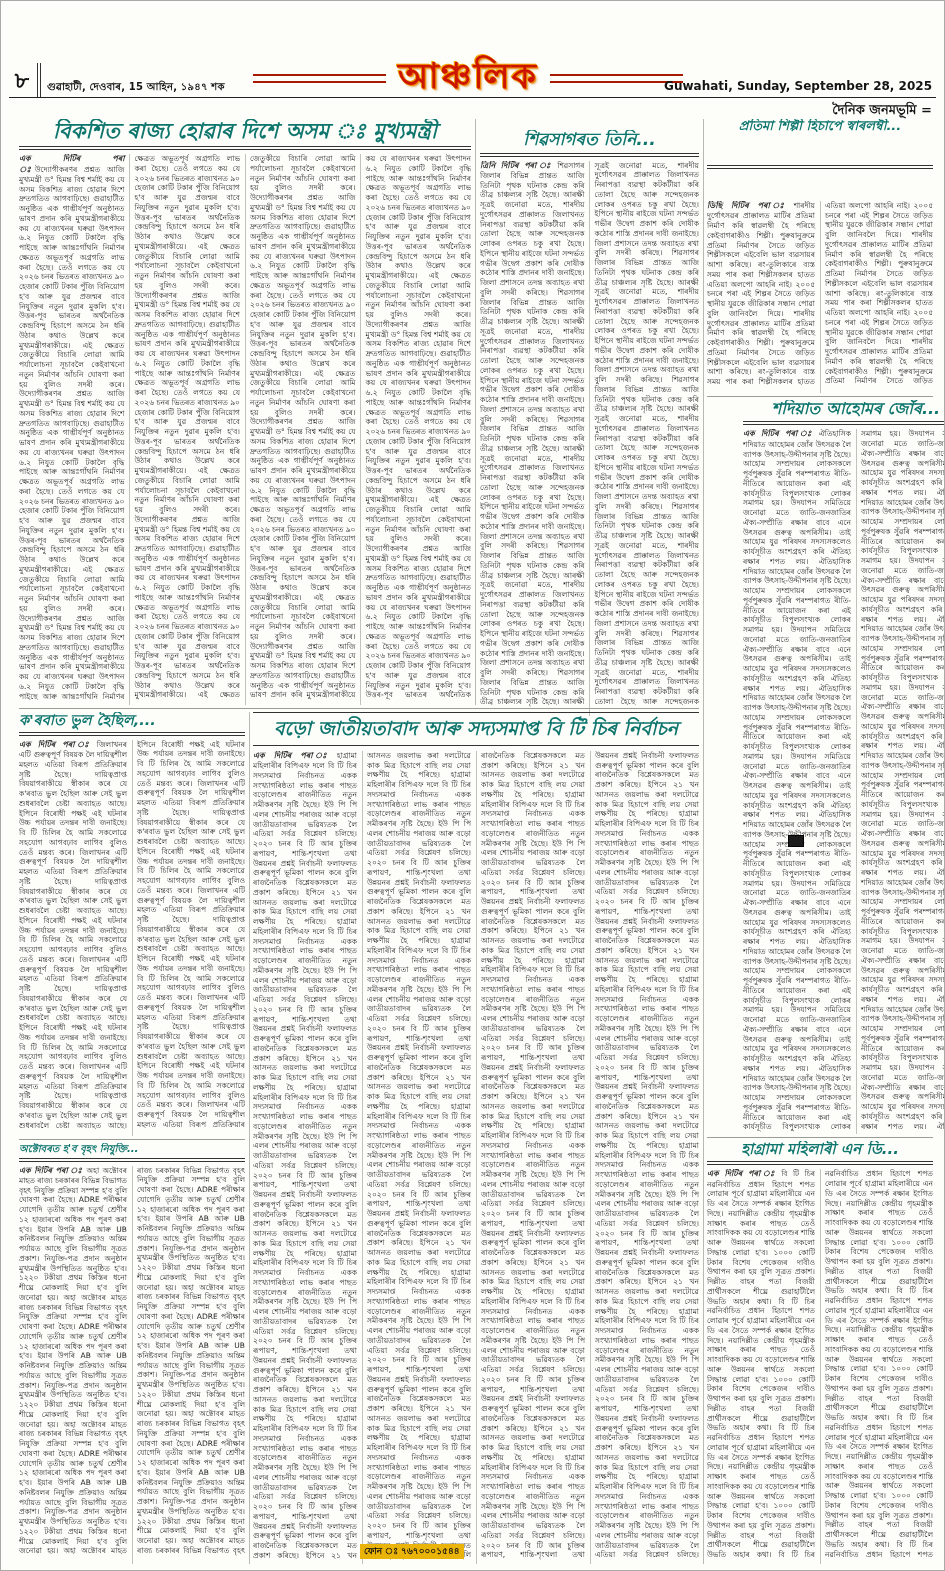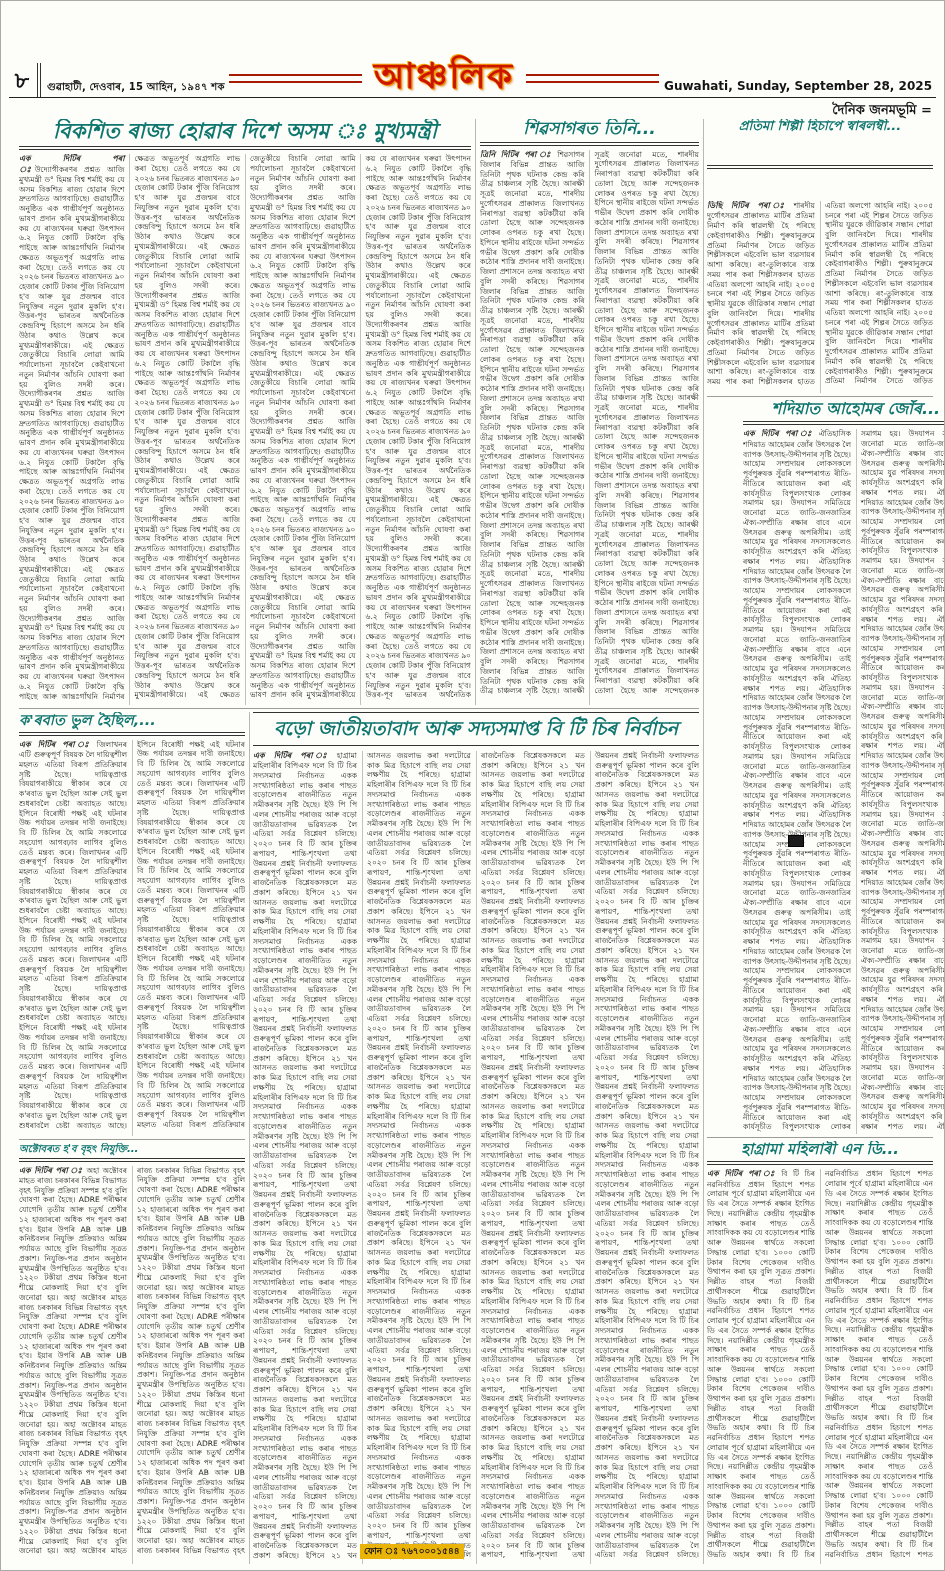--- a/index.html
+++ b/index.html
@@ -21,21 +21,21 @@
   }
   .pageno-rule {
     position: absolute; left: 36px; top: 62px; height: 34px; width: 4px;
     border-left: 1px solid #333; border-right: 1px solid #333;
   }
   .date-as {
     position: absolute; left: 46px; top: 78px;
     font-size: 10px; font-weight: bold; letter-spacing: .2px;
   }
   .masthead {
-    position: absolute; left: 228px; top: 56px; width: 430px; height: 42px;
+    position: absolute; left: 252px; top: 56px; width: 430px; height: 42px;
     display: flex; align-items: center; gap: 12px; justify-content: flex-end;
   }
   .mast-rule { flex: 1; height: 9px; border-top: 2px solid #a61b00; border-bottom: 2px solid #a61b00; }
   .mast-title {
     font-size: 35px; font-weight: bold; color: #cc1500; letter-spacing: 2px;
     text-shadow: 0 0 1px #ffb400, 1px 1px 0 #f08300, -1px -1px 0 #f0a300, 2px 2px 2px rgba(200,120,0,.55);
     white-space: nowrap;
   }
   .date-en {
     position: absolute; right: 12px; top: 78px;
@@ -92,21 +92,21 @@
   <div class="date-en">Guwahati, Sunday, September 28, 2025</div>
   <div class="paper-name">দৈনিক জনমভূমি =</div>
   <div class="head-rule"></div>
 
   <section class="article" style="left:18px; top:118px; width:452px; height:586px;">
     <h1 class="hl" style="font-size:21px;">বিকশিত ৰাজ্য হোৱাৰ দিশে অসম ঃ মুখ্যমন্ত্ৰী</h1>
     <div class="dbl"></div>
     <div class="body cols4"><b class="byline">এক দিটিৰ পৰা ঃ</b><span>উদ্যোগীকৰণৰ প্ৰশ্নত আজি মুখ্যমন্ত্ৰী ড° হিমন্ত বিশ্ব শৰ্মাই কয় যে অসম বিকশিত ৰাজ্য হোৱাৰ দিশে দ্ৰুতগতিত আগবাঢ়িছে। গুৱাহাটীত অনুষ্ঠিত এক গাম্ভীৰ্যপূৰ্ণ অনুষ্ঠানত ভাষণ প্ৰদান কৰি মুখ্যমন্ত্ৰীগৰাকীয়ে কয় যে ৰাজ্যখনৰ ঘৰুৱা উৎপাদন ৬.২ নিযুত কোটি টকালৈ বৃদ্ধি পাইছে আৰু আন্তঃগাঁথনি নিৰ্মাণৰ ক্ষেত্ৰত অভূতপূৰ্ব অগ্ৰগতি লাভ কৰা হৈছে। তেওঁ লগতে কয় যে ২০২৬ চনৰ ভিতৰত ৰাজ্যখনত ৯০ হেজাৰ কোটি টকাৰ পুঁজি বিনিয়োগ হ'ব আৰু যুৱ প্ৰজন্মৰ বাবে নিযুক্তিৰ নতুন দুৱাৰ মুকলি হ'ব। উত্তৰ-পূব ভাৰতৰ অৰ্থনৈতিক কেন্দ্ৰবিন্দু হিচাপে অসমে ঠন ধৰি উঠাৰ কথাও উল্লেখ কৰে মুখ্যমন্ত্ৰীগৰাকীয়ে। এই ক্ষেত্ৰত জেতুকীয়ে বিচাৰি লোৱা আমি পৰ্যালোচনা সূচাবলৈ কেইবাখনো নতুন নিৰ্মাণৰ আঁচনি ঘোষণা কৰা হয় বুলিও সদৰী কৰে। উদ্যোগীকৰণৰ প্ৰশ্নত আজি মুখ্যমন্ত্ৰী ড° হিমন্ত বিশ্ব শৰ্মাই কয় যে অসম বিকশিত ৰাজ্য হোৱাৰ দিশে দ্ৰুতগতিত আগবাঢ়িছে। গুৱাহাটীত অনুষ্ঠিত এক গাম্ভীৰ্যপূৰ্ণ অনুষ্ঠানত ভাষণ প্ৰদান কৰি মুখ্যমন্ত্ৰীগৰাকীয়ে কয় যে ৰাজ্যখনৰ ঘৰুৱা উৎপাদন ৬.২ নিযুত কোটি টকালৈ বৃদ্ধি পাইছে আৰু আন্তঃগাঁথনি নিৰ্মাণৰ ক্ষেত্ৰত অভূতপূৰ্ব অগ্ৰগতি লাভ কৰা হৈছে। তেওঁ লগতে কয় যে ২০২৬ চনৰ ভিতৰত ৰাজ্যখনত ৯০ হেজাৰ কোটি টকাৰ পুঁজি বিনিয়োগ হ'ব আৰু যুৱ প্ৰজন্মৰ বাবে নিযুক্তিৰ নতুন দুৱাৰ মুকলি হ'ব। উত্তৰ-পূব ভাৰতৰ অৰ্থনৈতিক কেন্দ্ৰবিন্দু হিচাপে অসমে ঠন ধৰি উঠাৰ কথাও উল্লেখ কৰে মুখ্যমন্ত্ৰীগৰাকীয়ে। এই ক্ষেত্ৰত জেতুকীয়ে বিচাৰি লোৱা আমি পৰ্যালোচনা সূচাবলৈ কেইবাখনো নতুন নিৰ্মাণৰ আঁচনি ঘোষণা কৰা হয় বুলিও সদৰী কৰে। উদ্যোগীকৰণৰ প্ৰশ্নত আজি মুখ্যমন্ত্ৰী ড° হিমন্ত বিশ্ব শৰ্মাই কয় যে অসম বিকশিত ৰাজ্য হোৱাৰ দিশে দ্ৰুতগতিত আগবাঢ়িছে। গুৱাহাটীত অনুষ্ঠিত এক গাম্ভীৰ্যপূৰ্ণ অনুষ্ঠানত ভাষণ প্ৰদান কৰি মুখ্যমন্ত্ৰীগৰাকীয়ে কয় যে ৰাজ্যখনৰ ঘৰুৱা উৎপাদন ৬.২ নিযুত কোটি টকালৈ বৃদ্ধি পাইছে আৰু আন্তঃগাঁথনি নিৰ্মাণৰ ক্ষেত্ৰত অভূতপূৰ্ব অগ্ৰগতি লাভ কৰা হৈছে। তেওঁ লগতে কয় যে ২০২৬ চনৰ ভিতৰত ৰাজ্যখনত ৯০ হেজাৰ কোটি টকাৰ পুঁজি বিনিয়োগ হ'ব আৰু যুৱ প্ৰজন্মৰ বাবে নিযুক্তিৰ নতুন দুৱাৰ মুকলি হ'ব। উত্তৰ-পূব ভাৰতৰ অৰ্থনৈতিক কেন্দ্ৰবিন্দু হিচাপে অসমে ঠন ধৰি উঠাৰ কথাও উল্লেখ কৰে মুখ্যমন্ত্ৰীগৰাকীয়ে। এই ক্ষেত্ৰত জেতুকীয়ে বিচাৰি লোৱা আমি পৰ্যালোচনা সূচাবলৈ কেইবাখনো নতুন নিৰ্মাণৰ আঁচনি ঘোষণা কৰা হয় বুলিও সদৰী কৰে। উদ্যোগীকৰণৰ প্ৰশ্নত আজি মুখ্যমন্ত্ৰী ড° হিমন্ত বিশ্ব শৰ্মাই কয় যে অসম বিকশিত ৰাজ্য হোৱাৰ দিশে দ্ৰুতগতিত আগবাঢ়িছে। গুৱাহাটীত অনুষ্ঠিত এক গাম্ভীৰ্যপূৰ্ণ অনুষ্ঠানত ভাষণ প্ৰদান কৰি মুখ্যমন্ত্ৰীগৰাকীয়ে কয় যে ৰাজ্যখনৰ ঘৰুৱা উৎপাদন ৬.২ নিযুত কোটি টকালৈ বৃদ্ধি পাইছে আৰু আন্তঃগাঁথনি নিৰ্মাণৰ ক্ষেত্ৰত অভূতপূৰ্ব অগ্ৰগতি লাভ কৰা হৈছে। তেওঁ লগতে কয় যে ২০২৬ চনৰ ভিতৰত ৰাজ্যখনত ৯০ হেজাৰ কোটি টকাৰ পুঁজি বিনিয়োগ হ'ব আৰু যুৱ প্ৰজন্মৰ বাবে নিযুক্তিৰ নতুন দুৱাৰ মুকলি হ'ব। উত্তৰ-পূব ভাৰতৰ অৰ্থনৈতিক কেন্দ্ৰবিন্দু হিচাপে অসমে ঠন ধৰি উঠাৰ কথাও উল্লেখ কৰে মুখ্যমন্ত্ৰীগৰাকীয়ে। এই ক্ষেত্ৰত জেতুকীয়ে বিচাৰি লোৱা আমি পৰ্যালোচনা সূচাবলৈ কেইবাখনো নতুন নিৰ্মাণৰ আঁচনি ঘোষণা কৰা হয় বুলিও সদৰী কৰে। উদ্যোগীকৰণৰ প্ৰশ্নত আজি মুখ্যমন্ত্ৰী ড° হিমন্ত বিশ্ব শৰ্মাই কয় যে অসম বিকশিত ৰাজ্য হোৱাৰ দিশে দ্ৰুতগতিত আগবাঢ়িছে। গুৱাহাটীত অনুষ্ঠিত এক গাম্ভীৰ্যপূৰ্ণ অনুষ্ঠানত ভাষণ প্ৰদান কৰি মুখ্যমন্ত্ৰীগৰাকীয়ে কয় যে ৰাজ্যখনৰ ঘৰুৱা উৎপাদন ৬.২ নিযুত কোটি টকালৈ বৃদ্ধি পাইছে আৰু আন্তঃগাঁথনি নিৰ্মাণৰ ক্ষেত্ৰত অভূতপূৰ্ব অগ্ৰগতি লাভ কৰা হৈছে। তেওঁ লগতে কয় যে ২০২৬ চনৰ ভিতৰত ৰাজ্যখনত ৯০ হেজাৰ কোটি টকাৰ পুঁজি বিনিয়োগ হ'ব আৰু যুৱ প্ৰজন্মৰ বাবে নিযুক্তিৰ নতুন দুৱাৰ মুকলি হ'ব। উত্তৰ-পূব ভাৰতৰ অৰ্থনৈতিক কেন্দ্ৰবিন্দু হিচাপে অসমে ঠন ধৰি উঠাৰ কথাও উল্লেখ কৰে মুখ্যমন্ত্ৰীগৰাকীয়ে। এই ক্ষেত্ৰত জেতুকীয়ে বিচাৰি লোৱা আমি পৰ্যালোচনা সূচাবলৈ কেইবাখনো নতুন নিৰ্মাণৰ আঁচনি ঘোষণা কৰা হয় বুলিও সদৰী কৰে। উদ্যোগীকৰণৰ প্ৰশ্নত আজি মুখ্যমন্ত্ৰী ড° হিমন্ত বিশ্ব শৰ্মাই কয় যে অসম বিকশিত ৰাজ্য হোৱাৰ দিশে দ্ৰুতগতিত আগবাঢ়িছে। গুৱাহাটীত অনুষ্ঠিত এক গাম্ভীৰ্যপূৰ্ণ অনুষ্ঠানত ভাষণ প্ৰদান কৰি মুখ্যমন্ত্ৰীগৰাকীয়ে কয় যে ৰাজ্যখনৰ ঘৰুৱা উৎপাদন ৬.২ নিযুত কোটি টকালৈ বৃদ্ধি পাইছে আৰু আন্তঃগাঁথনি নিৰ্মাণৰ ক্ষেত্ৰত অভূতপূৰ্ব অগ্ৰগতি লাভ কৰা হৈছে। তেওঁ লগতে কয় যে ২০২৬ চনৰ ভিতৰত ৰাজ্যখনত ৯০ হেজাৰ কোটি টকাৰ পুঁজি বিনিয়োগ হ'ব আৰু যুৱ প্ৰজন্মৰ বাবে নিযুক্তিৰ নতুন দুৱাৰ মুকলি হ'ব। উত্তৰ-পূব ভাৰতৰ অৰ্থনৈতিক কেন্দ্ৰবিন্দু হিচাপে অসমে ঠন ধৰি উঠাৰ কথাও উল্লেখ কৰে মুখ্যমন্ত্ৰীগৰাকীয়ে। এই ক্ষেত্ৰত জেতুকীয়ে বিচাৰি লোৱা আমি পৰ্যালোচনা সূচাবলৈ কেইবাখনো নতুন নিৰ্মাণৰ আঁচনি ঘোষণা কৰা হয় বুলিও সদৰী কৰে। উদ্যোগীকৰণৰ প্ৰশ্নত আজি মুখ্যমন্ত্ৰী ড° হিমন্ত বিশ্ব শৰ্মাই কয় যে অসম বিকশিত ৰাজ্য হোৱাৰ দিশে দ্ৰুতগতিত আগবাঢ়িছে। গুৱাহাটীত অনুষ্ঠিত এক গাম্ভীৰ্যপূৰ্ণ অনুষ্ঠানত ভাষণ প্ৰদান কৰি মুখ্যমন্ত্ৰীগৰাকীয়ে কয় যে ৰাজ্যখনৰ ঘৰুৱা উৎপাদন ৬.২ নিযুত কোটি টকালৈ বৃদ্ধি পাইছে আৰু আন্তঃগাঁথনি নিৰ্মাণৰ ক্ষেত্ৰত অভূতপূৰ্ব অগ্ৰগতি লাভ কৰা হৈছে। তেওঁ লগতে কয় যে ২০২৬ চনৰ ভিতৰত ৰাজ্যখনত ৯০ হেজাৰ কোটি টকাৰ পুঁজি বিনিয়োগ হ'ব আৰু যুৱ প্ৰজন্মৰ বাবে নিযুক্তিৰ নতুন দুৱাৰ মুকলি হ'ব। উত্তৰ-পূব ভাৰতৰ অৰ্থনৈতিক কেন্দ্ৰবিন্দু হিচাপে অসমে ঠন ধৰি উঠাৰ কথাও উল্লেখ কৰে মুখ্যমন্ত্ৰীগৰাকীয়ে। এই ক্ষেত্ৰত জেতুকীয়ে বিচাৰি লোৱা আমি পৰ্যালোচনা সূচাবলৈ কেইবাখনো নতুন নিৰ্মাণৰ আঁচনি ঘোষণা কৰা হয় বুলিও সদৰী কৰে। উদ্যোগীকৰণৰ প্ৰশ্নত আজি মুখ্যমন্ত্ৰী ড° হিমন্ত বিশ্ব শৰ্মাই কয় যে অসম বিকশিত ৰাজ্য হোৱাৰ দিশে দ্ৰুতগতিত আগবাঢ়িছে। গুৱাহাটীত অনুষ্ঠিত এক গাম্ভীৰ্যপূৰ্ণ অনুষ্ঠানত ভাষণ প্ৰদান কৰি মুখ্যমন্ত্ৰীগৰাকীয়ে কয় যে ৰাজ্যখনৰ ঘৰুৱা উৎপাদন ৬.২ নিযুত কোটি টকালৈ বৃদ্ধি পাইছে আৰু আন্তঃগাঁথনি নিৰ্মাণৰ ক্ষেত্ৰত অভূতপূৰ্ব অগ্ৰগতি লাভ কৰা হৈছে। তেওঁ লগতে কয় যে ২০২৬ চনৰ ভিতৰত ৰাজ্যখনত ৯০ হেজাৰ কোটি টকাৰ পুঁজি বিনিয়োগ হ'ব আৰু যুৱ প্ৰজন্মৰ বাবে নিযুক্তিৰ নতুন দুৱাৰ মুকলি হ'ব। উত্তৰ-পূব ভাৰতৰ অৰ্থনৈতিক কেন্দ্ৰবিন্দু হিচাপে অসমে ঠন ধৰি উঠাৰ কথাও উল্লেখ কৰে মুখ্যমন্ত্ৰীগৰাকীয়ে। এই ক্ষেত্ৰত জেতুকীয়ে বিচাৰি লোৱা আমি পৰ্যালোচনা সূচাবলৈ কেইবাখনো নতুন নিৰ্মাণৰ আঁচনি ঘোষণা কৰা হয় বুলিও সদৰী কৰে। উদ্যোগীকৰণৰ প্ৰশ্নত আজি মুখ্যমন্ত্ৰী ড° হিমন্ত বিশ্ব শৰ্মাই কয় যে অসম বিকশিত ৰাজ্য হোৱাৰ দিশে দ্ৰুতগতিত আগবাঢ়িছে। গুৱাহাটীত অনুষ্ঠিত এক গাম্ভীৰ্যপূৰ্ণ অনুষ্ঠানত ভাষণ প্ৰদান কৰি মুখ্যমন্ত্ৰীগৰাকীয়ে কয় যে ৰাজ্যখনৰ ঘৰুৱা উৎপাদন ৬.২ নিযুত কোটি টকালৈ বৃদ্ধি পাইছে আৰু আন্তঃগাঁথনি নিৰ্মাণৰ ক্ষেত্ৰত অভূতপূৰ্ব অগ্ৰগতি লাভ কৰা হৈছে। তেওঁ লগতে কয় যে ২০২৬ চনৰ ভিতৰত ৰাজ্যখনত ৯০ হেজাৰ কোটি টকাৰ পুঁজি বিনিয়োগ হ'ব আৰু যুৱ প্ৰজন্মৰ বাবে নিযুক্তিৰ নতুন দুৱাৰ মুকলি হ'ব। উত্তৰ-পূব ভাৰতৰ অৰ্থনৈতিক কেন্দ্ৰবিন্দু হিচাপে অসমে ঠন ধৰি উঠাৰ কথাও উল্লেখ কৰে মুখ্যমন্ত্ৰীগৰাকীয়ে। এই ক্ষেত্ৰত জেতুকীয়ে বিচাৰি লোৱা আমি পৰ্যালোচনা সূচাবলৈ কেইবাখনো নতুন নিৰ্মাণৰ আঁচনি ঘোষণা কৰা হয় বুলিও সদৰী কৰে। উদ্যোগীকৰণৰ প্ৰশ্নত আজি মুখ্যমন্ত্ৰী ড° হিমন্ত বিশ্ব শৰ্মাই কয় যে অসম বিকশিত ৰাজ্য হোৱাৰ দিশে দ্ৰুতগতিত আগবাঢ়িছে। গুৱাহাটীত অনুষ্ঠিত এক গাম্ভীৰ্যপূৰ্ণ অনুষ্ঠানত ভাষণ প্ৰদান কৰি মুখ্যমন্ত্ৰীগৰাকীয়ে কয় যে ৰাজ্যখনৰ ঘৰুৱা উৎপাদন ৬.২ নিযুত কোটি টকালৈ বৃদ্ধি পাইছে আৰু আন্তঃগাঁথনি নিৰ্মাণৰ ক্ষেত্ৰত অভূতপূৰ্ব অগ্ৰগতি লাভ কৰা হৈছে। তেওঁ লগতে কয় যে ২০২৬ চনৰ ভিতৰত ৰাজ্যখনত ৯০ হেজাৰ কোটি টকাৰ পুঁজি বিনিয়োগ হ'ব আৰু যুৱ প্ৰজন্মৰ বাবে নিযুক্তিৰ নতুন দুৱাৰ মুকলি হ'ব। উত্তৰ-পূব ভাৰতৰ অৰ্থনৈতিক কেন্দ্ৰবিন্দু হিচাপে অসমে ঠন ধৰি উঠাৰ কথাও উল্লেখ কৰে মুখ্যমন্ত্ৰীগৰাকীয়ে। এই ক্ষেত্ৰত জেতুকীয়ে বিচাৰি লোৱা আমি পৰ্যালোচনা সূচাবলৈ কেইবাখনো নতুন নিৰ্মাণৰ আঁচনি ঘোষণা কৰা হয় বুলিও সদৰী কৰে। উদ্যোগীকৰণৰ প্ৰশ্নত আজি মুখ্যমন্ত্ৰী ড° হিমন্ত বিশ্ব শৰ্মাই কয় যে অসম বিকশিত ৰাজ্য হোৱাৰ দিশে দ্ৰুতগতিত আগবাঢ়িছে। গুৱাহাটীত অনুষ্ঠিত এক গাম্ভীৰ্যপূৰ্ণ অনুষ্ঠানত ভাষণ প্ৰদান কৰি মুখ্যমন্ত্ৰীগৰাকীয়ে কয় যে ৰাজ্যখনৰ ঘৰুৱা উৎপাদন ৬.২ নিযুত কোটি টকালৈ বৃদ্ধি পাইছে আৰু আন্তঃগাঁথনি নিৰ্মাণৰ ক্ষেত্ৰত অভূতপূৰ্ব অগ্ৰগতি লাভ কৰা হৈছে। তেওঁ লগতে কয় যে ২০২৬ চনৰ ভিতৰত ৰাজ্যখনত ৯০ হেজাৰ কোটি টকাৰ পুঁজি বিনিয়োগ হ'ব আৰু যুৱ প্ৰজন্মৰ বাবে নিযুক্তিৰ নতুন দুৱাৰ মুকলি হ'ব। উত্তৰ-পূব ভাৰতৰ অৰ্থনৈতিক কেন্দ্ৰবিন্দু হিচাপে অসমে ঠন ধৰি উঠাৰ কথাও উল্লেখ কৰে মুখ্যমন্ত্ৰীগৰাকীয়ে। এই ক্ষেত্ৰত জেতুকীয়ে বিচাৰি লোৱা আমি পৰ্যালোচনা সূচাবলৈ কেইবাখনো নতুন নিৰ্মাণৰ আঁচনি ঘোষণা কৰা হয় বুলিও সদৰী কৰে। উদ্যোগীকৰণৰ প্ৰশ্নত আজি মুখ্যমন্ত্ৰী ড° হিমন্ত বিশ্ব শৰ্মাই কয় যে অসম বিকশিত ৰাজ্য হোৱাৰ দিশে দ্ৰুতগতিত আগবাঢ়িছে। গুৱাহাটীত অনুষ্ঠিত এক গাম্ভীৰ্যপূৰ্ণ অনুষ্ঠানত ভাষণ প্ৰদান কৰি মুখ্যমন্ত্ৰীগৰাকীয়ে কয় যে ৰাজ্যখনৰ ঘৰুৱা উৎপাদন ৬.২ নিযুত কোটি টকালৈ বৃদ্ধি পাইছে আৰু আন্তঃগাঁথনি নিৰ্মাণৰ ক্ষেত্ৰত অভূতপূৰ্ব অগ্ৰগতি লাভ কৰা হৈছে। তেওঁ লগতে কয় যে ২০২৬ চনৰ ভিতৰত ৰাজ্যখনত ৯০ হেজাৰ কোটি টকাৰ পুঁজি বিনিয়োগ হ'ব আৰু যুৱ প্ৰজন্মৰ বাবে নিযুক্তিৰ নতুন দুৱাৰ মুকলি হ'ব। উত্তৰ-পূব ভাৰতৰ অৰ্থনৈতিক কেন্দ্ৰবিন্দু হিচাপে অসমে ঠন ধৰি উঠাৰ কথাও উল্লেখ কৰে মুখ্যমন্ত্ৰীগৰাকীয়ে। এই ক্ষেত্ৰত জেতুকীয়ে বিচাৰি লোৱা আমি পৰ্যালোচনা সূচাবলৈ কেইবাখনো নতুন নিৰ্মাণৰ আঁচনি ঘোষণা কৰা হয় বুলিও সদৰী কৰে।</span></div>
   </section>
 
-  <section class="article" style="left:479px; top:118px; width:219px; height:586px;">
+  <section class="article" style="left:479px; top:129px; width:219px; height:586px;">
     <h1 class="hl" style="font-size:17px;">শিৱসাগৰত তিনি...</h1>
     <div class="dbl"></div>
     <div class="body cols2"><b class="byline">ত্ৰিনি দিটিৰ পৰা ঃ</b><span>শিৱসাগৰ জিলাৰ বিভিন্ন প্ৰান্তত আজি তিনিটা পৃথক ঘটনাক কেন্দ্ৰ কৰি তীব্ৰ চাঞ্চল্যৰ সৃষ্টি হৈছে। আৰক্ষী সূত্ৰই জনোৱা মতে, শাৰদীয় দুৰ্গোৎসৱৰ প্ৰাক্কালত জিলাখনত নিৰাপত্তা ব্যৱস্থা কটকটীয়া কৰি তোলা হৈছে আৰু সন্দেহজনক লোকৰ ওপৰত চকু ৰখা হৈছে। ইপিনে স্থানীয় ৰাইজে ঘটনা সন্দৰ্ভত গভীৰ উদ্বেগ প্ৰকাশ কৰি দোষীক কঠোৰ শাস্তি প্ৰদানৰ দাবী জনাইছে। জিলা প্ৰশাসনে তদন্ত অব্যাহত ৰখা বুলি সদৰী কৰিছে। শিৱসাগৰ জিলাৰ বিভিন্ন প্ৰান্তত আজি তিনিটা পৃথক ঘটনাক কেন্দ্ৰ কৰি তীব্ৰ চাঞ্চল্যৰ সৃষ্টি হৈছে। আৰক্ষী সূত্ৰই জনোৱা মতে, শাৰদীয় দুৰ্গোৎসৱৰ প্ৰাক্কালত জিলাখনত নিৰাপত্তা ব্যৱস্থা কটকটীয়া কৰি তোলা হৈছে আৰু সন্দেহজনক লোকৰ ওপৰত চকু ৰখা হৈছে। ইপিনে স্থানীয় ৰাইজে ঘটনা সন্দৰ্ভত গভীৰ উদ্বেগ প্ৰকাশ কৰি দোষীক কঠোৰ শাস্তি প্ৰদানৰ দাবী জনাইছে। জিলা প্ৰশাসনে তদন্ত অব্যাহত ৰখা বুলি সদৰী কৰিছে। শিৱসাগৰ জিলাৰ বিভিন্ন প্ৰান্তত আজি তিনিটা পৃথক ঘটনাক কেন্দ্ৰ কৰি তীব্ৰ চাঞ্চল্যৰ সৃষ্টি হৈছে। আৰক্ষী সূত্ৰই জনোৱা মতে, শাৰদীয় দুৰ্গোৎসৱৰ প্ৰাক্কালত জিলাখনত নিৰাপত্তা ব্যৱস্থা কটকটীয়া কৰি তোলা হৈছে আৰু সন্দেহজনক লোকৰ ওপৰত চকু ৰখা হৈছে। ইপিনে স্থানীয় ৰাইজে ঘটনা সন্দৰ্ভত গভীৰ উদ্বেগ প্ৰকাশ কৰি দোষীক কঠোৰ শাস্তি প্ৰদানৰ দাবী জনাইছে। জিলা প্ৰশাসনে তদন্ত অব্যাহত ৰখা বুলি সদৰী কৰিছে। শিৱসাগৰ জিলাৰ বিভিন্ন প্ৰান্তত আজি তিনিটা পৃথক ঘটনাক কেন্দ্ৰ কৰি তীব্ৰ চাঞ্চল্যৰ সৃষ্টি হৈছে। আৰক্ষী সূত্ৰই জনোৱা মতে, শাৰদীয় দুৰ্গোৎসৱৰ প্ৰাক্কালত জিলাখনত নিৰাপত্তা ব্যৱস্থা কটকটীয়া কৰি তোলা হৈছে আৰু সন্দেহজনক লোকৰ ওপৰত চকু ৰখা হৈছে। ইপিনে স্থানীয় ৰাইজে ঘটনা সন্দৰ্ভত গভীৰ উদ্বেগ প্ৰকাশ কৰি দোষীক কঠোৰ শাস্তি প্ৰদানৰ দাবী জনাইছে। জিলা প্ৰশাসনে তদন্ত অব্যাহত ৰখা বুলি সদৰী কৰিছে। শিৱসাগৰ জিলাৰ বিভিন্ন প্ৰান্তত আজি তিনিটা পৃথক ঘটনাক কেন্দ্ৰ কৰি তীব্ৰ চাঞ্চল্যৰ সৃষ্টি হৈছে। আৰক্ষী সূত্ৰই জনোৱা মতে, শাৰদীয় দুৰ্গোৎসৱৰ প্ৰাক্কালত জিলাখনত নিৰাপত্তা ব্যৱস্থা কটকটীয়া কৰি তোলা হৈছে আৰু সন্দেহজনক লোকৰ ওপৰত চকু ৰখা হৈছে। ইপিনে স্থানীয় ৰাইজে ঘটনা সন্দৰ্ভত গভীৰ উদ্বেগ প্ৰকাশ কৰি দোষীক কঠোৰ শাস্তি প্ৰদানৰ দাবী জনাইছে। জিলা প্ৰশাসনে তদন্ত অব্যাহত ৰখা বুলি সদৰী কৰিছে। শিৱসাগৰ জিলাৰ বিভিন্ন প্ৰান্তত আজি তিনিটা পৃথক ঘটনাক কেন্দ্ৰ কৰি তীব্ৰ চাঞ্চল্যৰ সৃষ্টি হৈছে। আৰক্ষী সূত্ৰই জনোৱা মতে, শাৰদীয় দুৰ্গোৎসৱৰ প্ৰাক্কালত জিলাখনত নিৰাপত্তা ব্যৱস্থা কটকটীয়া কৰি তোলা হৈছে আৰু সন্দেহজনক লোকৰ ওপৰত চকু ৰখা হৈছে। ইপিনে স্থানীয় ৰাইজে ঘটনা সন্দৰ্ভত গভীৰ উদ্বেগ প্ৰকাশ কৰি দোষীক কঠোৰ শাস্তি প্ৰদানৰ দাবী জনাইছে। জিলা প্ৰশাসনে তদন্ত অব্যাহত ৰখা বুলি সদৰী কৰিছে। শিৱসাগৰ জিলাৰ বিভিন্ন প্ৰান্তত আজি তিনিটা পৃথক ঘটনাক কেন্দ্ৰ কৰি তীব্ৰ চাঞ্চল্যৰ সৃষ্টি হৈছে। আৰক্ষী সূত্ৰই জনোৱা মতে, শাৰদীয় দুৰ্গোৎসৱৰ প্ৰাক্কালত জিলাখনত নিৰাপত্তা ব্যৱস্থা কটকটীয়া কৰি তোলা হৈছে আৰু সন্দেহজনক লোকৰ ওপৰত চকু ৰখা হৈছে। ইপিনে স্থানীয় ৰাইজে ঘটনা সন্দৰ্ভত গভীৰ উদ্বেগ প্ৰকাশ কৰি দোষীক কঠোৰ শাস্তি প্ৰদানৰ দাবী জনাইছে। জিলা প্ৰশাসনে তদন্ত অব্যাহত ৰখা বুলি সদৰী কৰিছে। শিৱসাগৰ জিলাৰ বিভিন্ন প্ৰান্তত আজি তিনিটা পৃথক ঘটনাক কেন্দ্ৰ কৰি তীব্ৰ চাঞ্চল্যৰ সৃষ্টি হৈছে। আৰক্ষী সূত্ৰই জনোৱা মতে, শাৰদীয় দুৰ্গোৎসৱৰ প্ৰাক্কালত জিলাখনত নিৰাপত্তা ব্যৱস্থা কটকটীয়া কৰি তোলা হৈছে আৰু সন্দেহজনক লোকৰ ওপৰত চকু ৰখা হৈছে। ইপিনে স্থানীয় ৰাইজে ঘটনা সন্দৰ্ভত গভীৰ উদ্বেগ প্ৰকাশ কৰি দোষীক কঠোৰ শাস্তি প্ৰদানৰ দাবী জনাইছে। জিলা প্ৰশাসনে তদন্ত অব্যাহত ৰখা বুলি সদৰী কৰিছে। শিৱসাগৰ জিলাৰ বিভিন্ন প্ৰান্তত আজি তিনিটা পৃথক ঘটনাক কেন্দ্ৰ কৰি তীব্ৰ চাঞ্চল্যৰ সৃষ্টি হৈছে। আৰক্ষী সূত্ৰই জনোৱা মতে, শাৰদীয় দুৰ্গোৎসৱৰ প্ৰাক্কালত জিলাখনত নিৰাপত্তা ব্যৱস্থা কটকটীয়া কৰি তোলা হৈছে আৰু সন্দেহজনক লোকৰ ওপৰত চকু ৰখা হৈছে। ইপিনে স্থানীয় ৰাইজে ঘটনা সন্দৰ্ভত গভীৰ উদ্বেগ প্ৰকাশ কৰি দোষীক কঠোৰ শাস্তি প্ৰদানৰ দাবী জনাইছে। জিলা প্ৰশাসনে তদন্ত অব্যাহত ৰখা বুলি সদৰী কৰিছে। শিৱসাগৰ জিলাৰ বিভিন্ন প্ৰান্তত আজি তিনিটা পৃথক ঘটনাক কেন্দ্ৰ কৰি তীব্ৰ চাঞ্চল্যৰ সৃষ্টি হৈছে। আৰক্ষী সূত্ৰই জনোৱা মতে, শাৰদীয় দুৰ্গোৎসৱৰ প্ৰাক্কালত জিলাখনত নিৰাপত্তা ব্যৱস্থা কটকটীয়া কৰি তোলা হৈছে আৰু সন্দেহজনক লোকৰ ওপৰত চকু ৰখা হৈছে। ইপিনে স্থানীয় ৰাইজে ঘটনা সন্দৰ্ভত গভীৰ উদ্বেগ প্ৰকাশ কৰি দোষীক কঠোৰ শাস্তি প্ৰদানৰ দাবী জনাইছে। জিলা প্ৰশাসনে তদন্ত অব্যাহত ৰখা বুলি সদৰী কৰিছে। শিৱসাগৰ জিলাৰ বিভিন্ন প্ৰান্তত আজি তিনিটা পৃথক ঘটনাক কেন্দ্ৰ কৰি তীব্ৰ চাঞ্চল্যৰ সৃষ্টি হৈছে। আৰক্ষী সূত্ৰই জনোৱা মতে, শাৰদীয় দুৰ্গোৎসৱৰ প্ৰাক্কালত জিলাখনত নিৰাপত্তা ব্যৱস্থা কটকটীয়া কৰি তোলা হৈছে আৰু সন্দেহজনক লোকৰ ওপৰত চকু ৰখা হৈছে। ইপিনে স্থানীয় ৰাইজে ঘটনা সন্দৰ্ভত গভীৰ উদ্বেগ প্ৰকাশ কৰি দোষীক কঠোৰ শাস্তি প্ৰদানৰ দাবী জনাইছে। জিলা প্ৰশাসনে তদন্ত অব্যাহত ৰখা বুলি সদৰী কৰিছে।</span></div>
   </section>
 
   <section class="article" style="left:706px; top:118px; width:226px; height:274px;gap:28px;">
     <h1 class="hl" style="font-size:13px;">প্ৰতিমা শিল্পী হিচাপে স্বাৰলম্বী...</h1>
     <div class="dbl"></div>
     <div class="body cols2"><b class="byline">ডিছি দিটিৰ পৰা ঃ</b><span>শাৰদীয় দুৰ্গোৎসৱৰ প্ৰাক্কালত মাটিৰ প্ৰতিমা নিৰ্মাণ কৰি স্বাৱলম্বী হৈ পৰিছে কেইবাগৰাকীও শিল্পী। পুৰুষানুক্ৰমে প্ৰতিমা নিৰ্মাণৰ সৈতে জড়িত শিল্পীসকলে এইবেলি ভাল ব্যৱসায়ৰ আশা কৰিছে। ৰং-তুলিকাৰে ব্যস্ত সময় পাৰ কৰা শিল্পীসকলৰ হাতত এতিয়া অলপো আহৰি নাই। ২০০৫ চনৰে পৰা এই শিল্পৰ সৈতে জড়িত স্থানীয় যুৱকে জীৱিকাৰ সন্ধান পোৱা বুলি জানিবলৈ দিয়ে। শাৰদীয় দুৰ্গোৎসৱৰ প্ৰাক্কালত মাটিৰ প্ৰতিমা নিৰ্মাণ কৰি স্বাৱলম্বী হৈ পৰিছে কেইবাগৰাকীও শিল্পী। পুৰুষানুক্ৰমে প্ৰতিমা নিৰ্মাণৰ সৈতে জড়িত শিল্পীসকলে এইবেলি ভাল ব্যৱসায়ৰ আশা কৰিছে। ৰং-তুলিকাৰে ব্যস্ত সময় পাৰ কৰা শিল্পীসকলৰ হাতত এতিয়া অলপো আহৰি নাই। ২০০৫ চনৰে পৰা এই শিল্পৰ সৈতে জড়িত স্থানীয় যুৱকে জীৱিকাৰ সন্ধান পোৱা বুলি জানিবলৈ দিয়ে। শাৰদীয় দুৰ্গোৎসৱৰ প্ৰাক্কালত মাটিৰ প্ৰতিমা নিৰ্মাণ কৰি স্বাৱলম্বী হৈ পৰিছে কেইবাগৰাকীও শিল্পী। পুৰুষানুক্ৰমে প্ৰতিমা নিৰ্মাণৰ সৈতে জড়িত শিল্পীসকলে এইবেলি ভাল ব্যৱসায়ৰ আশা কৰিছে। ৰং-তুলিকাৰে ব্যস্ত সময় পাৰ কৰা শিল্পীসকলৰ হাতত এতিয়া অলপো আহৰি নাই। ২০০৫ চনৰে পৰা এই শিল্পৰ সৈতে জড়িত স্থানীয় যুৱকে জীৱিকাৰ সন্ধান পোৱা বুলি জানিবলৈ দিয়ে। শাৰদীয় দুৰ্গোৎসৱৰ প্ৰাক্কালত মাটিৰ প্ৰতিমা নিৰ্মাণ কৰি স্বাৱলম্বী হৈ পৰিছে কেইবাগৰাকীও শিল্পী। পুৰুষানুক্ৰমে প্ৰতিমা নিৰ্মাণৰ সৈতে জড়িত শিল্পীসকলে এইবেলি ভাল ব্যৱসায়ৰ আশা কৰিছে। ৰং-তুলিকাৰে ব্যস্ত সময় পাৰ কৰা শিল্পীসকলৰ হাতত এতিয়া অলপো আহৰি নাই। ২০০৫ চনৰে পৰা এই শিল্পৰ সৈতে জড়িত স্থানীয় যুৱকে জীৱিকাৰ সন্ধান পোৱা বুলি জানিবলৈ দিয়ে। শাৰদীয় দুৰ্গোৎসৱৰ প্ৰাক্কালত মাটিৰ প্ৰতিমা নিৰ্মাণ কৰি স্বাৱলম্বী হৈ পৰিছে কেইবাগৰাকীও শিল্পী। পুৰুষানুক্ৰমে প্ৰতিমা নিৰ্মাণৰ সৈতে জড়িত শিল্পীসকলে এইবেলি ভাল ব্যৱসায়ৰ আশা কৰিছে। ৰং-তুলিকাৰে ব্যস্ত সময় পাৰ কৰা শিল্পীসকলৰ হাতত এতিয়া অলপো আহৰি নাই। ২০০৫ চনৰে পৰা এই শিল্পৰ সৈতে জড়িত স্থানীয় যুৱকে জীৱিকাৰ সন্ধান পোৱা বুলি জানিবলৈ দিয়ে। শাৰদীয় দুৰ্গোৎসৱৰ প্ৰাক্কালত মাটিৰ প্ৰতিমা নিৰ্মাণ কৰি স্বাৱলম্বী হৈ পৰিছে কেইবাগৰাকীও শিল্পী। পুৰুষানুক্ৰমে প্ৰতিমা নিৰ্মাণৰ সৈতে জড়িত শিল্পীসকলে এইবেলি ভাল ব্যৱসায়ৰ আশা কৰিছে। ৰং-তুলিকাৰে ব্যস্ত সময় পাৰ কৰা শিল্পীসকলৰ হাতত এতিয়া অলপো আহৰি নাই। ২০০৫ চনৰে পৰা এই শিল্পৰ সৈতে জড়িত স্থানীয় যুৱকে জীৱিকাৰ সন্ধান পোৱা বুলি জানিবলৈ দিয়ে।</span></div>
   </section>

